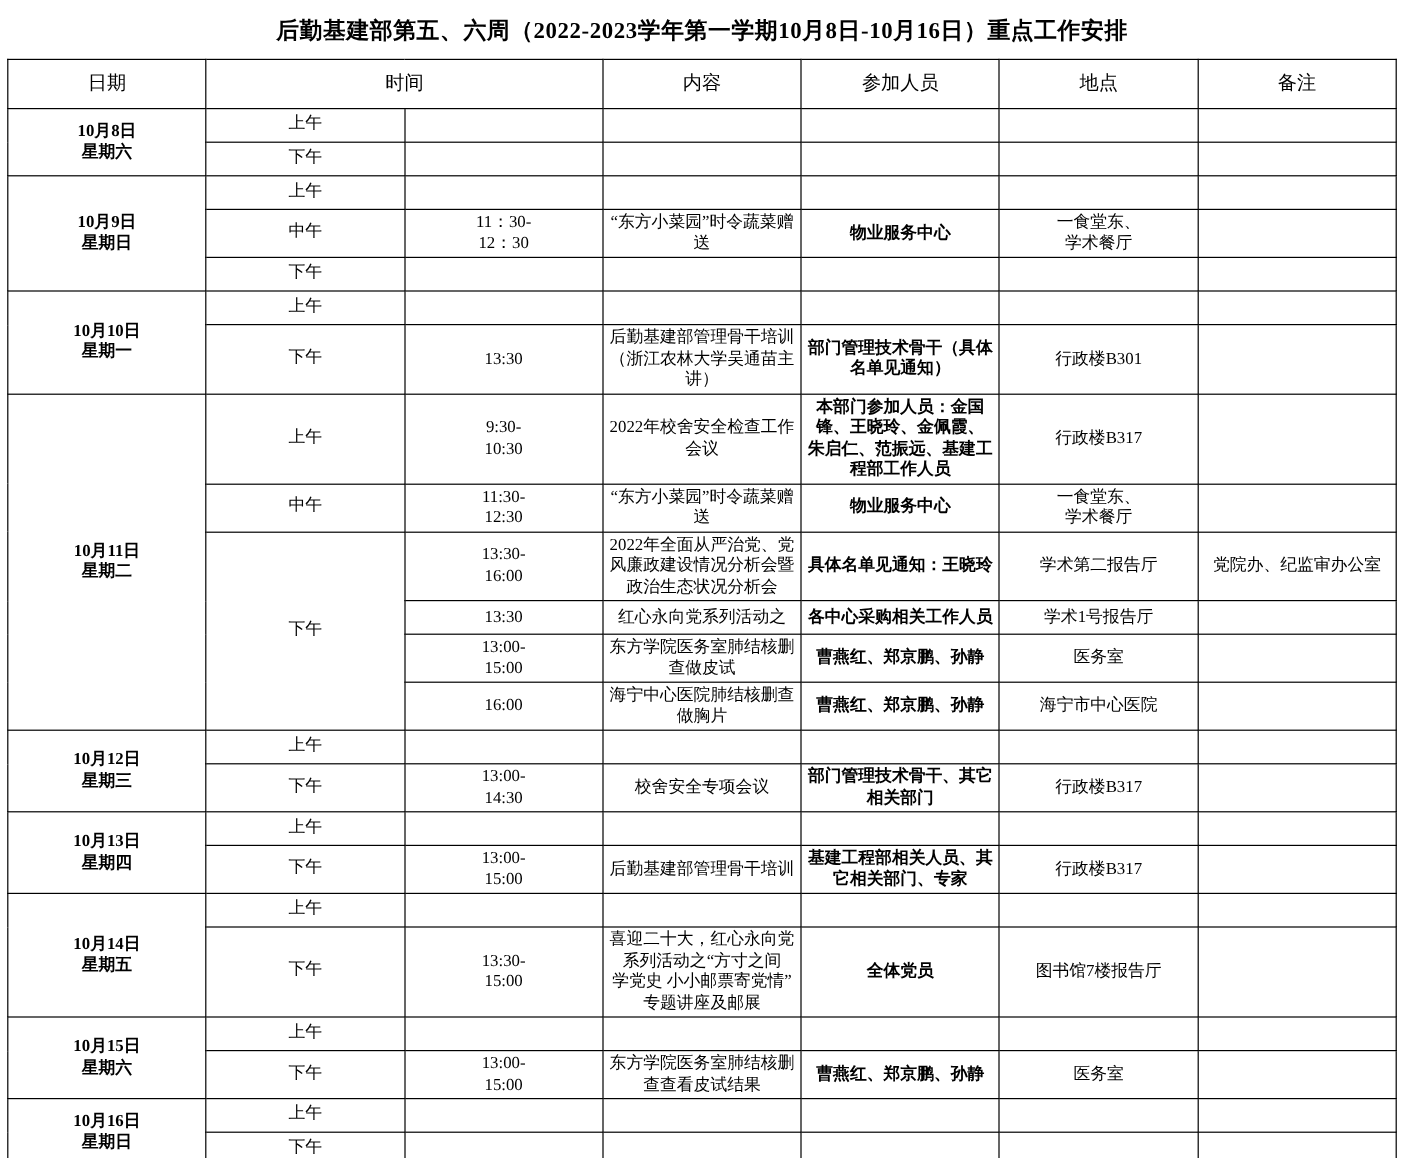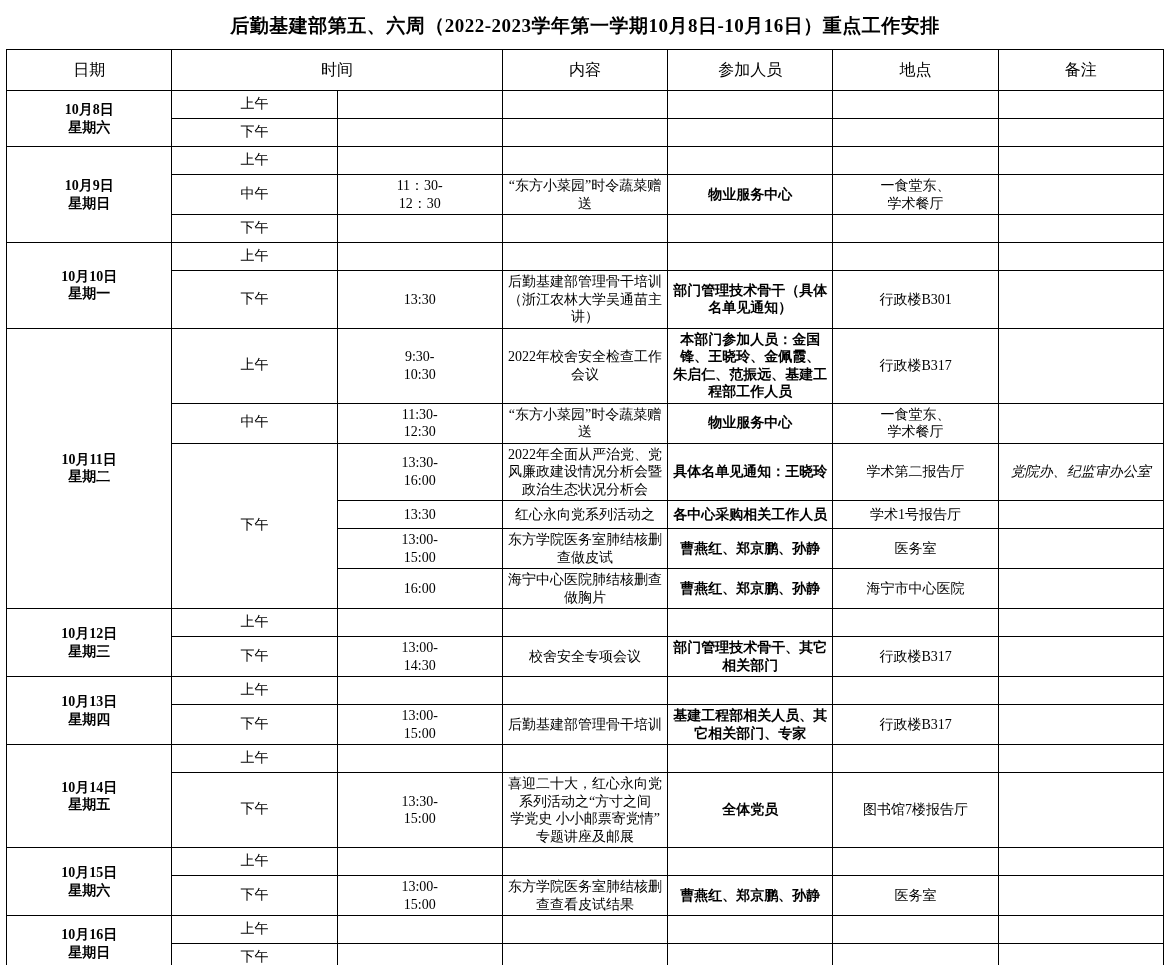--- a/index.html
+++ b/index.html
@@ -70,21 +70,20 @@
   td.people {
     width: 330px;
     font-weight: bold;
   }
   td.place {
     width: 125px;
     margin-top: 36px;
   }
   td.note {
     width: 95px;
-    font-style: italic;
   }
   .rowh {
     height: 28px;
   }
   .nowrapish {
     white-space: pre-line;
   }
 </style>
 </head>
 <body>

